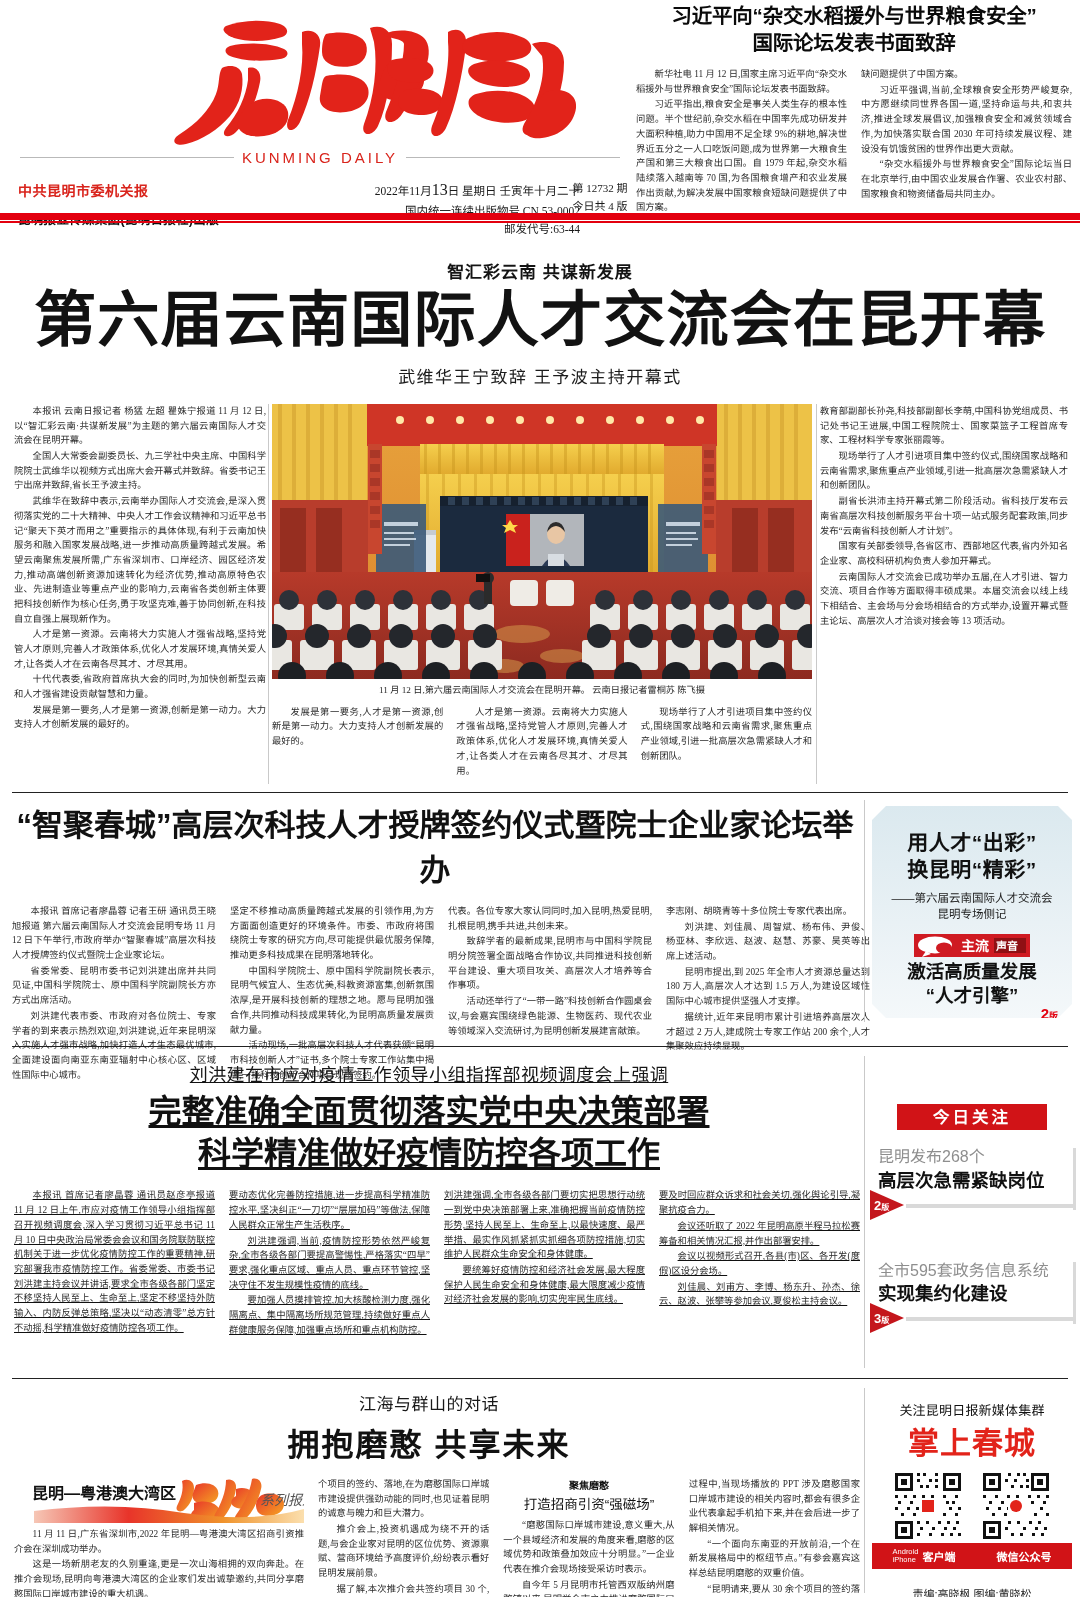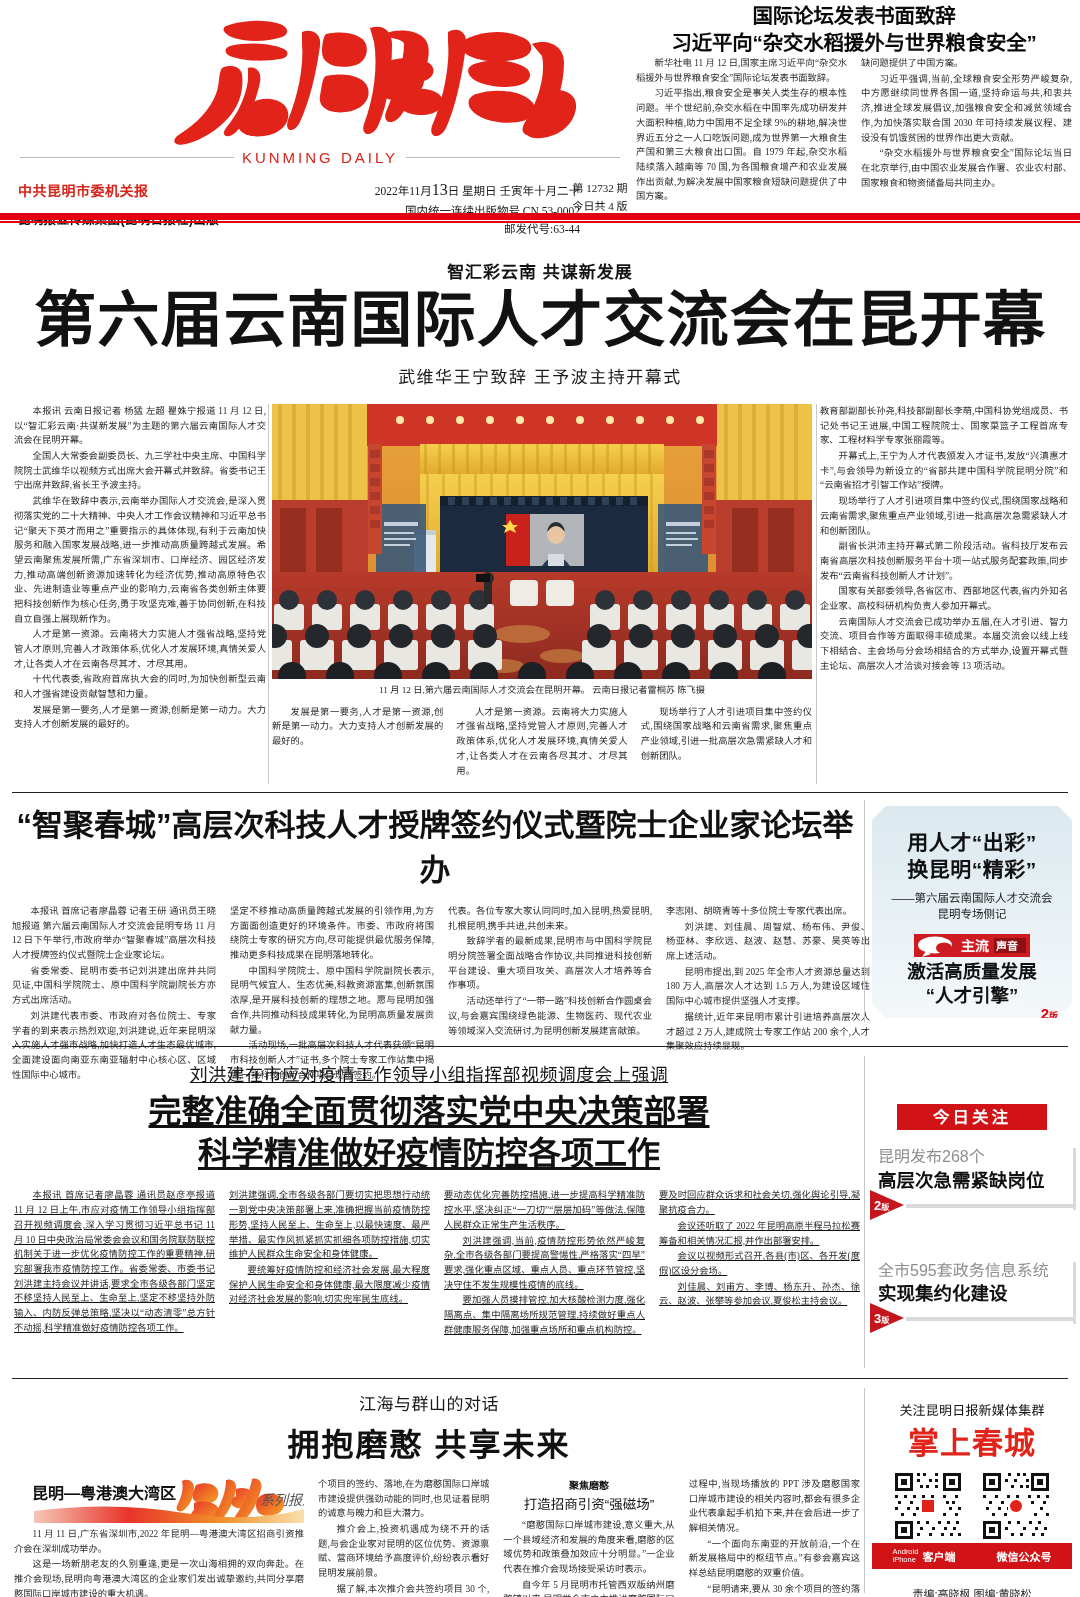--- a/index.html
+++ b/index.html
@@ -48,21 +48,21 @@
   .red-bar{position:absolute;left:0;top:213px;width:1080px;height:7px;background:#e3000f;}
   .red-bar2{position:absolute;left:0;top:221px;width:1080px;height:1.5px;background:#e3000f;}
 
   
   .xi{position:absolute;left:636px;top:2px;width:436px;}
   .xi h1{
     margin:0;text-align:center;font-weight:bold;
     font-family:"Liberation Sans","DejaVu Sans",sans-serif;
     font-size:20.5px;line-height:1.32;letter-spacing:-.2px;color:#0a0a0a;
   }
-  .xi .cols{display:flex;gap:14px;}
+  .xi .cols{display:flex;gap:14px;margin-top:11px;}
   .xi .col{flex:1;}
   .bodytext{
     font-size:9.3px;line-height:1.58;text-align:justify;color:#2a2a2a;
     font-family:"Liberation Serif","DejaVu Serif",serif;
   }
   .bodytext p{margin:0 0 1px;text-indent:2em;}
   .bodytext p.noind{text-indent:0;}
 
   
   .lead{position:absolute;left:0;top:258px;width:1080px;}
@@ -310,22 +310,22 @@
       <div>第 12732 期</div>
       <div>今日共 4 版</div>
     </div>
 
     <div class="red-bar"></div>
     <div class="red-bar2"></div>
   </div>
 
   <div class="xi">
     <h1>
+      <div>习近平向“杂交水稻援外与世界粮食安全”</div>
       <div>国际论坛发表书面致辞</div>
-      <div>习近平向“杂交水稻援外与世界粮食安全”</div>
     </h1>
     <div class="cols">
       <div class="col bodytext">
         <p>新华社电 11 月 12 日,国家主席习近平向“杂交水稻援外与世界粮食安全”国际论坛发表书面致辞。</p>
         <p>习近平指出,粮食安全是事关人类生存的根本性问题。半个世纪前,杂交水稻在中国率先成功研发并大面积种植,助力中国用不足全球 9%的耕地,解决世界近五分之一人口吃饭问题,成为世界第一大粮食生产国和第三大粮食出口国。自 1979 年起,杂交水稻陆续落入越南等 70 国,为各国粮食增产和农业发展作出贡献,为解决发展中国家粮食短缺问题提供了中国方案。</p>
       </div>
       <div class="col bodytext">
         <p class="noind">缺问题提供了中国方案。</p>
         <p>习近平强调,当前,全球粮食安全形势严峻复杂,中方愿继续同世界各国一道,坚持命运与共,和衷共济,推进全球发展倡议,加强粮食安全和减贫领域合作,为加快落实联合国 2030 年可持续发展议程、建设没有饥饿贫困的世界作出更大贡献。</p>
         <p>“杂交水稻援外与世界粮食安全”国际论坛当日在北京举行,由中国农业发展合作署、农业农村部、国家粮食和物资储备局共同主办。</p>
@@ -608,21 +608,20 @@
           <p>人才是第一资源。云南将大力实施人才强省战略,坚持党管人才原则,完善人才政策体系,优化人才发展环境,真情关爱人才,让各类人才在云南各尽其才、才尽其用。</p>
         </div>
         <div class="col bodytext">
           <p>现场举行了人才引进项目集中签约仪式,围绕国家战略和云南省需求,聚焦重点产业领域,引进一批高层次急需紧缺人才和创新团队。</p>
         </div>
       </div>
     </div>
 
     <div class="lb-right bodytext">
       <p class="noind">教育部副部长孙尧,科技部副部长李萌,中国科协党组成员、书记处书记王进展,中国工程院院士、国家菜篮子工程首席专家、工程材料学专家张丽霞等。</p>
-      <p>开幕式上,王宁为人才代表颁发入才证书,发放“兴滇惠才卡”,与会领导为新设立的“省部共建中国科学院昆明分院”和“云南省招才引智工作站”授牌。</p>
       <p>现场举行了人才引进项目集中签约仪式,围绕国家战略和云南省需求,聚焦重点产业领域,引进一批高层次急需紧缺人才和创新团队。</p>
       <p>副省长洪沛主持开幕式第二阶段活动。省科技厅发布云南省高层次科技创新服务平台十项一站式服务配套政策,同步发布“云南省科技创新人才计划”。</p>
       <p>国家有关部委领导,各省区市、西部地区代表,省内外知名企业家、高校科研机构负责人参加开幕式。</p>
       <p>云南国际人才交流会已成功举办五届,在人才引进、智力交流、项目合作等方面取得丰硕成果。本届交流会以线上线下相结合、主会场与分会场相结合的方式举办,设置开幕式暨主论坛、高层次人才洽谈对接会等 13 项活动。</p>
     </div>
   </div>
 
   <div class="rule-full" style="top:792px;"></div>
 
   <div class="sec2">
@@ -689,27 +688,27 @@
     <div class="shoulder">刘洪建在市应对疫情工作领导小组指挥部视频调度会上强调</div>
     <h2>
       <div>完整准确全面贯彻落实党中央决策部署</div>
       <div>科学精准做好疫情防控各项工作</div>
     </h2>
     <div class="cols">
       <div class="col bodytext">
         <p>本报讯 首席记者廖晶蓉 通讯员赵彦亭报道 11 月 12 日上午,市应对疫情工作领导小组指挥部召开视频调度会,深入学习贯彻习近平总书记 11 月 10 日中央政治局常委会会议和国务院联防联控机制关于进一步优化疫情防控工作的重要精神,研究部署我市疫情防控工作。省委常委、市委书记刘洪建主持会议并讲话,要求全市各级各部门坚定不移坚持人民至上、生命至上,坚定不移坚持外防输入、内防反弹总策略,坚决以“动态清零”总方针不动摇,科学精准做好疫情防控各项工作。</p>
       </div>
       <div class="col bodytext">
-        <p class="noind">刘洪建强调,全市各级各部门要切实把思想行动统一到党中央决策部署上来,准确把握当前疫情防控形势,坚持人民至上、生命至上,以最快速度、最严举措、最实作风抓紧抓实抓细各项防控措施,切实维护人民群众生命安全和身体健康。</p>
-        <p>要统筹好疫情防控和经济社会发展,最大程度保护人民生命安全和身体健康,最大限度减少疫情对经济社会发展的影响,切实兜牢民生底线。</p>
-      </div>
-      <div class="col bodytext">
         <p class="noind">要动态优化完善防控措施,进一步提高科学精准防控水平,坚决纠正“一刀切”“层层加码”等做法,保障人民群众正常生产生活秩序。</p>
         <p>刘洪建强调,当前,疫情防控形势依然严峻复杂,全市各级各部门要提高警惕性,严格落实“四早”要求,强化重点区域、重点人员、重点环节管控,坚决守住不发生规模性疫情的底线。</p>
         <p>要加强人员摸排管控,加大核酸检测力度,强化隔离点、集中隔离场所规范管理,持续做好重点人群健康服务保障,加强重点场所和重点机构防控。</p>
+      </div>
+      <div class="col bodytext">
+        <p class="noind">刘洪建强调,全市各级各部门要切实把思想行动统一到党中央决策部署上来,准确把握当前疫情防控形势,坚持人民至上、生命至上,以最快速度、最严举措、最实作风抓紧抓实抓细各项防控措施,切实维护人民群众生命安全和身体健康。</p>
+        <p>要统筹好疫情防控和经济社会发展,最大程度保护人民生命安全和身体健康,最大限度减少疫情对经济社会发展的影响,切实兜牢民生底线。</p>
       </div>
       <div class="col bodytext">
         <p class="noind">要及时回应群众诉求和社会关切,强化舆论引导,凝聚抗疫合力。</p>
         <p>会议还听取了 2022 年昆明高原半程马拉松赛筹备和相关情况汇报,并作出部署安排。</p>
         <p>会议以视频形式召开,各县(市)区、各开发(度假)区设分会场。</p>
         <p>刘佳晨、刘甫方、李博、杨东升、孙杰、徐云、赵波、张攀等参加会议,夏俊松主持会议。</p>
       </div>
     </div>
   </div>
 

